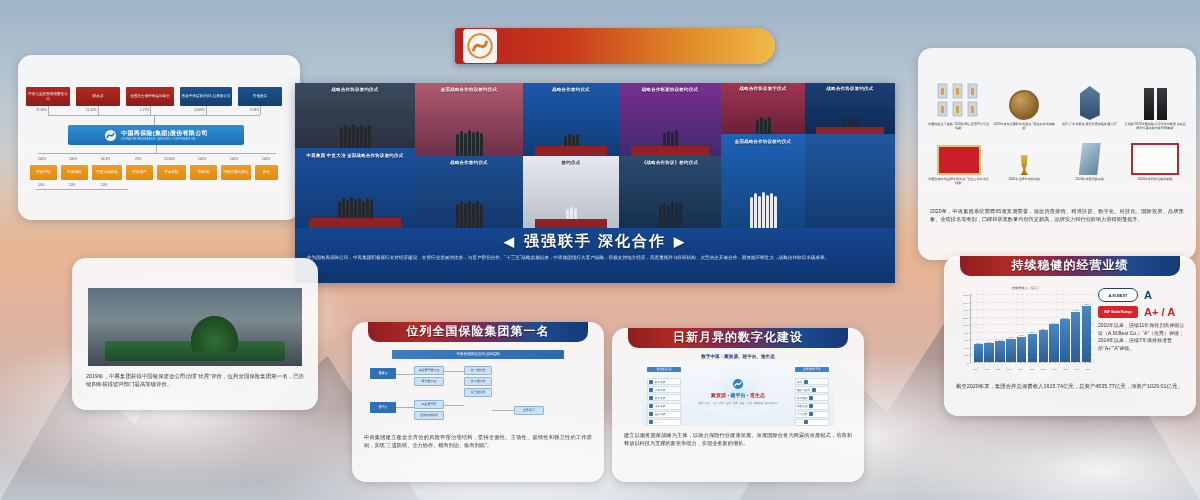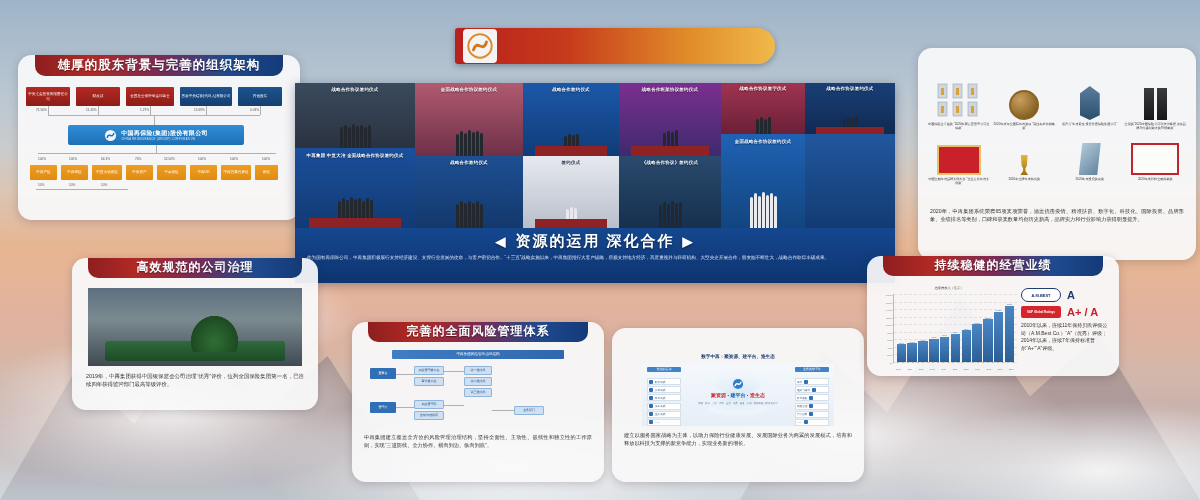--- a/index.html
+++ b/index.html
@@ -216,21 +216,21 @@
   }
   .digi-slogan { position:absolute; left:50%; top:50%; transform:translate(-50%,-50%);
                  font-size:5px; font-weight:bold; white-space:nowrap; }
   .digi-slogan .r { color:#c9202a; }
   .digi-slogan .b { color:#1d66b5; }
   .digi-note { position:absolute; left:50%; top:62%; transform:translateX(-50%);
                font-size:2.4px; color:#6b7f93; white-space:nowrap; }
   .digi-txt { position:absolute; left:12px; right:12px; top:104px; font-size:5.2px; }
 
   
-  #card-perf { left:867px; top:256px; width:252px; height:120px; }
+  #card-perf { left:944px; top:256px; width:252px; height:160px; }
   #card-perf .hdr { width:220px; height:21px; line-height:21px; font-size:12px; }
   .chart-area { position:absolute; left:12px; top:30px; width:140px; height:86px; }
   .chart-title { font-size:3.2px; color:#444; text-align:center; }
   .plot { position:absolute; left:14px; right:2px; top:8px; bottom:9px;
           border-left:.5px solid #bbb; border-bottom:.5px solid #bbb; }
   .grid-l { position:absolute; left:0; right:0; border-top:.4px dashed #e0e0e0; }
   .ytick { position:absolute; right:101%; font-size:2.2px; color:#777;
            transform:translateY(-50%); white-space:nowrap; }
   .bars { position:absolute; inset:0; display:flex; align-items:flex-end;
           justify-content:space-around; padding:0 2px; }
@@ -269,21 +269,20 @@
 <div id="title-banner">
   <div class="logo-box">
     <svg width="26" height="26" viewBox="0 0 40 40">
       <circle cx="20" cy="20" r="18" fill="none" stroke="#e08a28" stroke-width="3"></circle>
       <path d="M10 26 C16 8, 24 32, 30 14" fill="none" stroke="#d4761f" stroke-width="4.5" stroke-linecap="round"></path>
     </svg>
   </div>
 </div>
 
 <div class="card" id="card-org">
-  <div class="hdr">雄厚的股东背景与完善的组织架构</div>
   <div class="org-wrap">
 
     <div class="obox red" style="left:2px;  top:4px; width:44px; height:19px;">中央汇金投资有限责任公司</div>
     <div class="obox red" style="left:52px; top:4px; width:44px; height:19px;">财政部</div>
     <div class="obox red" style="left:102px;top:4px; width:48px; height:19px;">全国社会保障基金理事会</div>
     <div class="obox blue" style="left:156px;top:4px; width:52px; height:19px;">香港中央结算(代理人)有限公司</div>
     <div class="obox blue" style="left:214px;top:4px; width:44px; height:19px;">其他股东</div>
 
     <div class="pct" style="left:12px; top:25px;">71.56%</div>
     <div class="pct" style="left:62px; top:25px;">11.45%</div>
@@ -474,21 +473,21 @@
         </div>
         <div class="desk"></div>
       </div>
       <div class="ph" style="height:65%;background:linear-gradient(180deg,#21579e,#133b72);"></div>
     </div>
   </div>
 
   <div class="collage-foot">
     <div class="cf-title">
       <span class="ar">◀</span>
-      <span>资源的运用 深化合作</span>
+      <span>强强联手 深化合作</span>
       <span class="ar">▶</span>
     </div>
     <div class="cf-body">作为国有再保险公司，中再集团积极履行支持经济建设、支撑行业发展的使命，与客户密切合作。“十三五”战略实施以来，中再集团推行大客户战略，积极支持地方经济，高度重视并与科研机构、大型央企开展合作，朋友圈不断壮大，战略合作取得丰硕成果。</div>
   </div>
 </div>
 
 <div class="card" id="card-brand">
   <div class="awards">
     <div class="aw">
       <div class="pic">
@@ -559,30 +558,29 @@
       <div class="pic">
           <div class="cert-white"></div>
         </div>
       <div class="lbl">2020年度科技金融创新奖</div>
     </div>
   </div>
   <div class="body-txt brand-txt">2020年，中再集团系统荣膺65项奖项荣誉，涵盖抗击疫情、精准扶贫、数字化、科技化、国际投资、品牌形象、业绩排名等类别，口碑和获奖数量均创历史新高，品牌实力和行业影响力获得明显提升。</div>
 </div>
 
 <div class="card" id="card-gov">
-  <div class="hdr">高效规范的公司治理</div>
   <div class="gov-photo">
     <div class="gov-table"></div>
     <div class="gov-plant"></div>
   </div>
   <div class="body-txt gov-txt">2019年，中再集团获得中国银保监会公司治理“优秀”评价，位列全国保险集团第一名，已连续四年获得监管部门最高等级评价。</div>
 </div>
 
 <div class="card" id="card-risk">
-  <div class="hdr">完善的全面风险管理体系</div>
+  <div class="hdr">位列全国保险集团第一名</div>
   <div class="risk-sub">中再集团风险管理治理结构</div>
   <div class="risk-diag">
     <div class="rnode b" style="left:4px;  top:6px;  width:26px; height:11px;">董事会</div>
     <div class="rnode l" style="left:48px; top:4px;  width:30px; height:9px;">风险管理委员会</div>
     <div class="rnode l" style="left:48px; top:15px; width:30px; height:9px;">审计委员会</div>
     <div class="rnode l" style="left:98px; top:4px;  width:28px; height:9px;">第一道防线</div>
     <div class="rnode l" style="left:98px; top:15px; width:28px; height:9px;">第二道防线</div>
     <div class="rnode l" style="left:98px; top:26px; width:28px; height:9px;">第三道防线</div>
     <div class="rnode b" style="left:4px;  top:40px; width:26px; height:11px;">管理层</div>
     <div class="rnode l" style="left:48px; top:38px; width:30px; height:9px;">风险管理部</div>
@@ -591,20 +589,21 @@
     <div class="ln" style="left:30px; top:12px; width:18px; height:.5px;"></div>
     <div class="ln" style="left:30px; top:45px; width:18px; height:.5px;"></div>
     <div class="ln" style="left:78px; top:9px;  width:20px; height:.5px;"></div>
     <div class="ln" style="left:78px; top:43px; width:20px; height:.5px;"></div>
     <div class="ln" style="left:126px;top:48px; width:22px; height:.5px;"></div>
   </div>
   <div class="body-txt risk-txt">中再集团建立覆盖全方位的风险管理治理结构，坚持全面性、主动性、嵌线性和独立性的工作原则，实现“三道防线、全力协作、横向到边、纵向到底”。</div>
 </div>
 
 <div class="card" id="card-digi">
+  <div class="hdr">日新月异的数字化建设</div>
   <div class="digi-sub">数字中再：聚资源、建平台、造生态</div>
   <div class="digi-panel">
     <div class="dcol-hdr" style="left:5px; top:3px; width:34px;">资源的运用</div>
     <div class="dcol-hdr" style="right:5px; top:3px; width:34px;">业务的数字化</div>
     <div class="dlist" style="left:5px; top:14px;">
       <div class="drow">
           <span class="dicon"></span>
           <span>数据资源</span>
         </div>
       <div class="drow">

